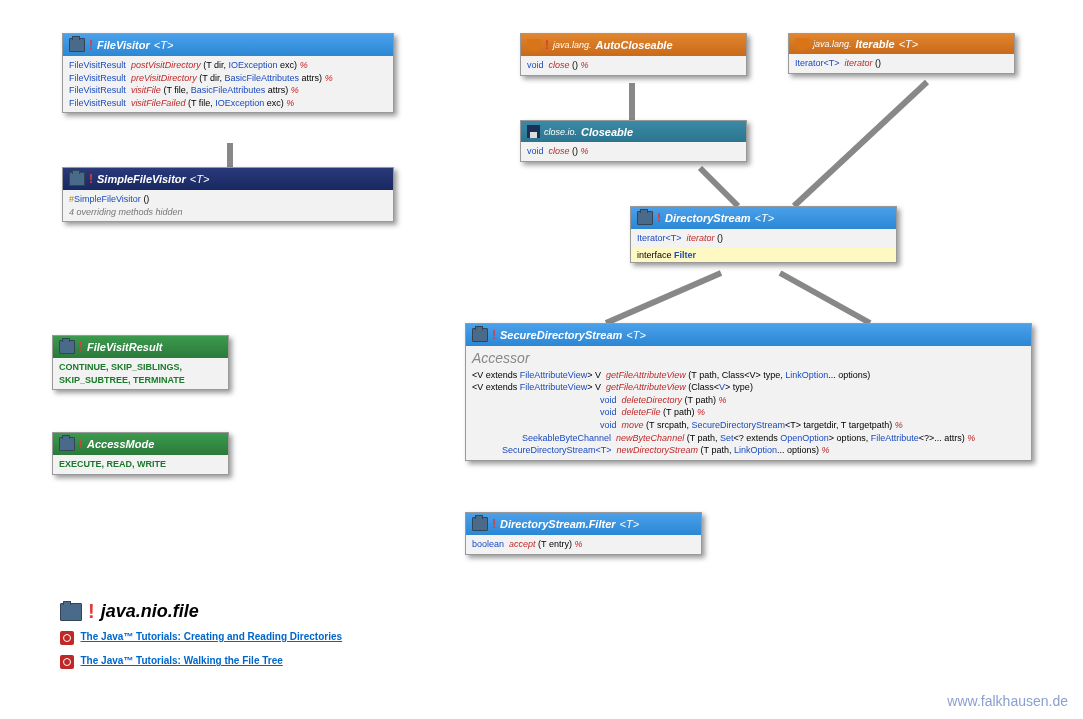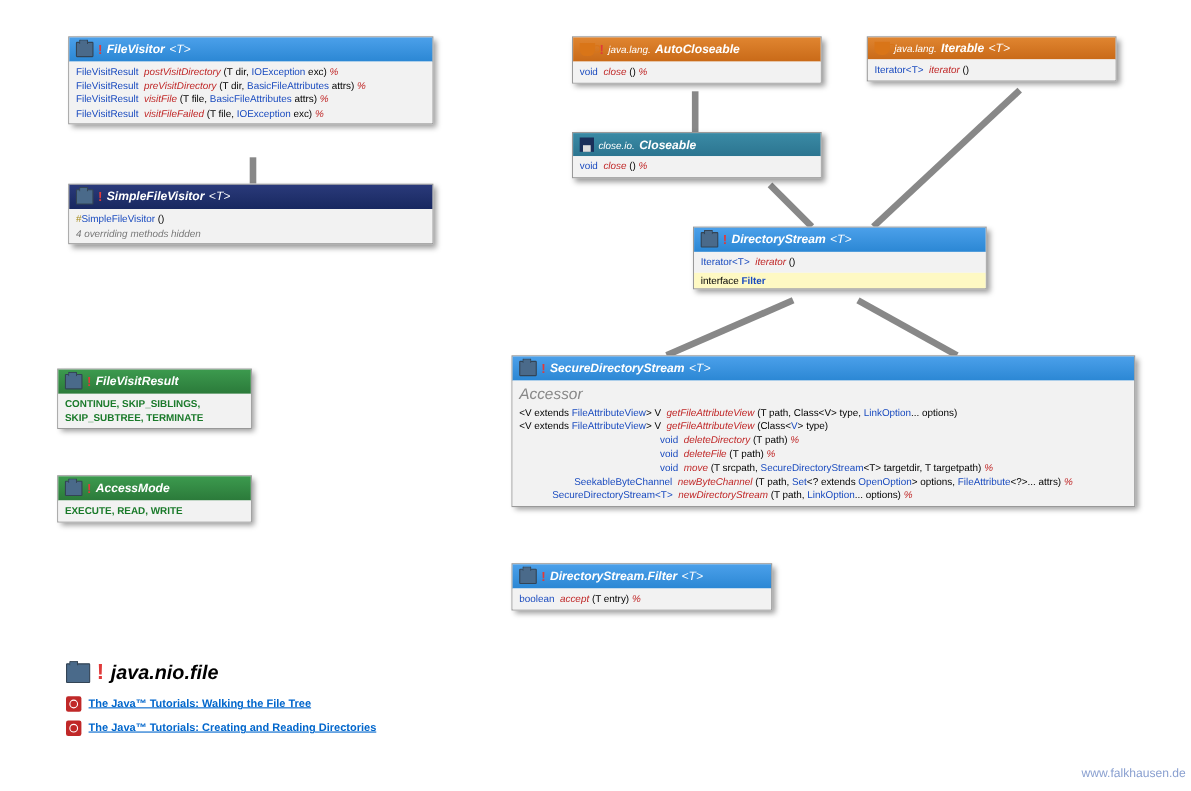--- a/index.html
+++ b/index.html
@@ -26,21 +26,21 @@
 .t-green { color:#1a7a2a; font-weight:bold; }
 .t-gray { color:#777; font-style:italic; }
 .sect { color:#888; font-style:italic; font-size:14px; }
 .row { display:block; white-space:nowrap; }
 .lnk { color:#0066cc; text-decoration:underline; font-weight:bold; font-size:10px; }
 .ora { display:inline-block; width:14px; height:14px; background:#c02828; border-radius:2px; vertical-align:middle; margin-right:4px; position:relative; }
 .ora::after { content:''; position:absolute; top:3px; left:3px; width:6px; height:6px; border:1.5px solid #fff; border-radius:50%; }
 .pkgttl { font-size:18px; font-weight:bold; font-style:italic; }
 svg.conn { position:absolute; top:0; left:0; width:1083px; height:719px; pointer-events:none; z-index:1; }
 .box { z-index:2; }
-.footer { position:absolute; right:5px; bottom:10px; color:#8aa0d0; font-size:11px;text-align:right; }
+.footer { position:absolute; right:15px; bottom:10px; color:#8aa0d0; font-size:14px;text-align:right; }
 </style>
 </head>
 <body>
 
 <svg class="conn">
   <line x1="230" y1="143" x2="230" y2="167" stroke="#888" stroke-width="6"></line>
   <line x1="632" y1="83" x2="632" y2="122" stroke="#888" stroke-width="6"></line>
   <line x1="700" y1="168" x2="738" y2="206" stroke="#888" stroke-width="6"></line>
   <line x1="927" y1="82" x2="794" y2="206" stroke="#888" stroke-width="6"></line>
   <line x1="721" y1="273" x2="606" y2="323" stroke="#888" stroke-width="6"></line>
@@ -177,23 +177,23 @@
     <span class="row"><span class="t-blue">boolean</span>&nbsp;&nbsp;<span class="t-red">accept</span><span> (T entry) </span><span class="t-red">%</span></span>
   </div>
 </div>
 
 <div style="position:absolute; left:60px; top:600px;">
   <div style="display:flex; align-items:center; gap:6px;">
     <span class="ico" style="width:20px; height:16px;"></span>
     <span class="bang" style="font-size:20px;">!</span>
     <span class="pkgttl">java.nio.file</span>
   </div>
+  <div style="margin-top:8px;">
+    <span class="ora"></span>
+    <span class="lnk">The Java™ Tutorials: Creating and Reading Directories</span>
+  </div>
   <div style="margin-top:10px;">
     <span class="ora"></span>
     <span class="lnk">The Java™ Tutorials: Walking the File Tree</span>
-  </div>
-  <div style="margin-top:8px;">
-    <span class="ora"></span>
-    <span class="lnk">The Java™ Tutorials: Creating and Reading Directories</span>
   </div>
 </div>
 
 <div class="footer">www.falkhausen.de</div>
 
 </body></html>

